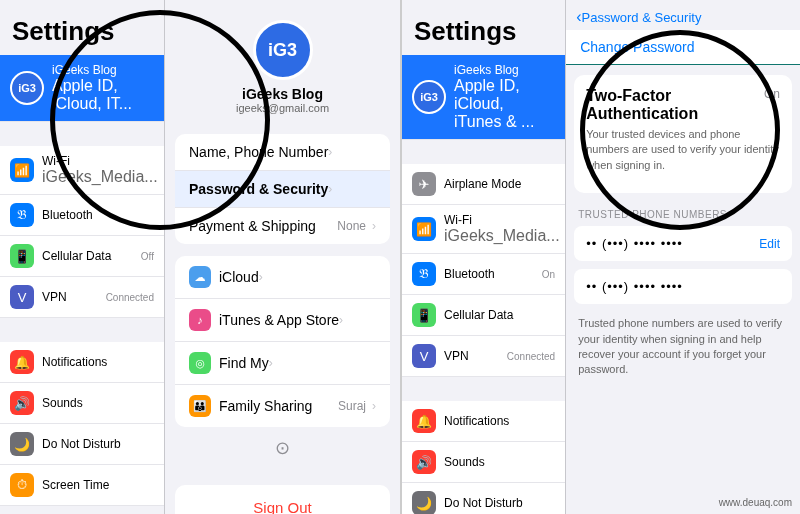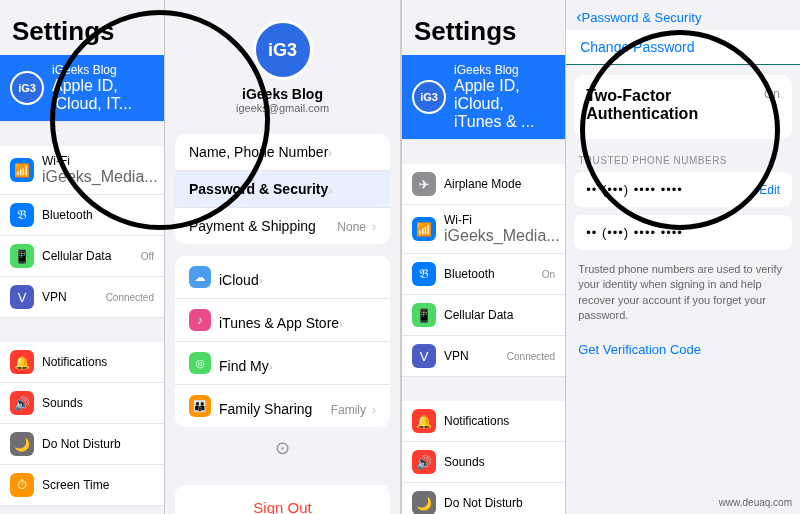--- a/index.html
+++ b/index.html
@@ -153,21 +153,21 @@
     }
 
     .menu-list {
       background: #fff;
       border-radius: 10px;
       margin: 0 10px;
       overflow: hidden;
     }
     .menu-item {
       display: flex;
-      align-items: flex-end;
+      align-items: center;
       padding: 10px 14px;
       border-bottom: 1px solid #e5e5ea;
       position: relative;
     }
     .menu-item:last-child { border-bottom: none; }
     .menu-item-label {
       font-size: 14px;
       color: #000;
     }
     .menu-item-value {
@@ -431,21 +431,21 @@
         <span class="chevron">›</span>
       </div>
       <div class="menu-item">
         <div class="sidebar-icon" style="background:#4cd964;margin-right:8px;border-radius:6px;width:22px;height:22px;font-size:11px;">◎</div>
         <span class="menu-item-label">Find My</span>
         <span class="chevron">›</span>
       </div>
       <div class="menu-item">
         <div class="sidebar-icon" style="background:#ff9500;margin-right:8px;border-radius:6px;width:22px;height:22px;font-size:11px;">👪</div>
         <span class="menu-item-label">Family Sharing</span>
-        <span class="menu-item-value">Family</span>
+        <span class="menu-item-value">Suraj</span>
         <span class="chevron">›</span>
       </div>
     </div>
 
     <div class="loading-indicator">⊙</div>
 
     <div class="sign-out-btn">Sign Out</div>
   </div>
 
   <div class="circle-overlay-left"></div>
@@ -524,33 +524,33 @@
 
     <div style="background:#fff; border-bottom:1px solid #0f766e; padding:8px 14px;">
       <span style="font-size:14px;color:#007aff;">Change Password</span>
     </div>
 
     <div class="two-factor-box">
       <div style="display:flex;justify-content:space-between;align-items:flex-start;">
         <div class="two-factor-title">Two-Factor Authentication</div>
         <div style="font-size:12px;color:#8e8e93;margin-left:8px;white-space:nowrap;">On</div>
       </div>
+      <div class="two-factor-desc">Your trusted devices and phone numbers are used to verify your identity when signing in.</div>
     </div>
 
     <div class="trusted-section-header">TRUSTED PHONE NUMBERS</div>
 
     <div class="phone-item">
       <span style="font-size:13px;color:#000;letter-spacing:1px;">•• (•••) •••• ••••</span>
       <span class="edit-btn">Edit</span>
     </div>
     <div class="phone-item">
       <span style="font-size:13px;color:#000;letter-spacing:1px;">•• (•••) •••• ••••</span>
     </div>
 
     <div class="trusted-desc">Trusted phone numbers are used to verify your identity when signing in and help recover your account if you forget your password.</div>
 
-    <div class="verification-link">Get Verification Code</div>
   </div>
 
   <div class="circle-overlay-right"></div>
 </div>
 
 <div class="watermark">www.deuaq.com</div>
 
 </body></html>

